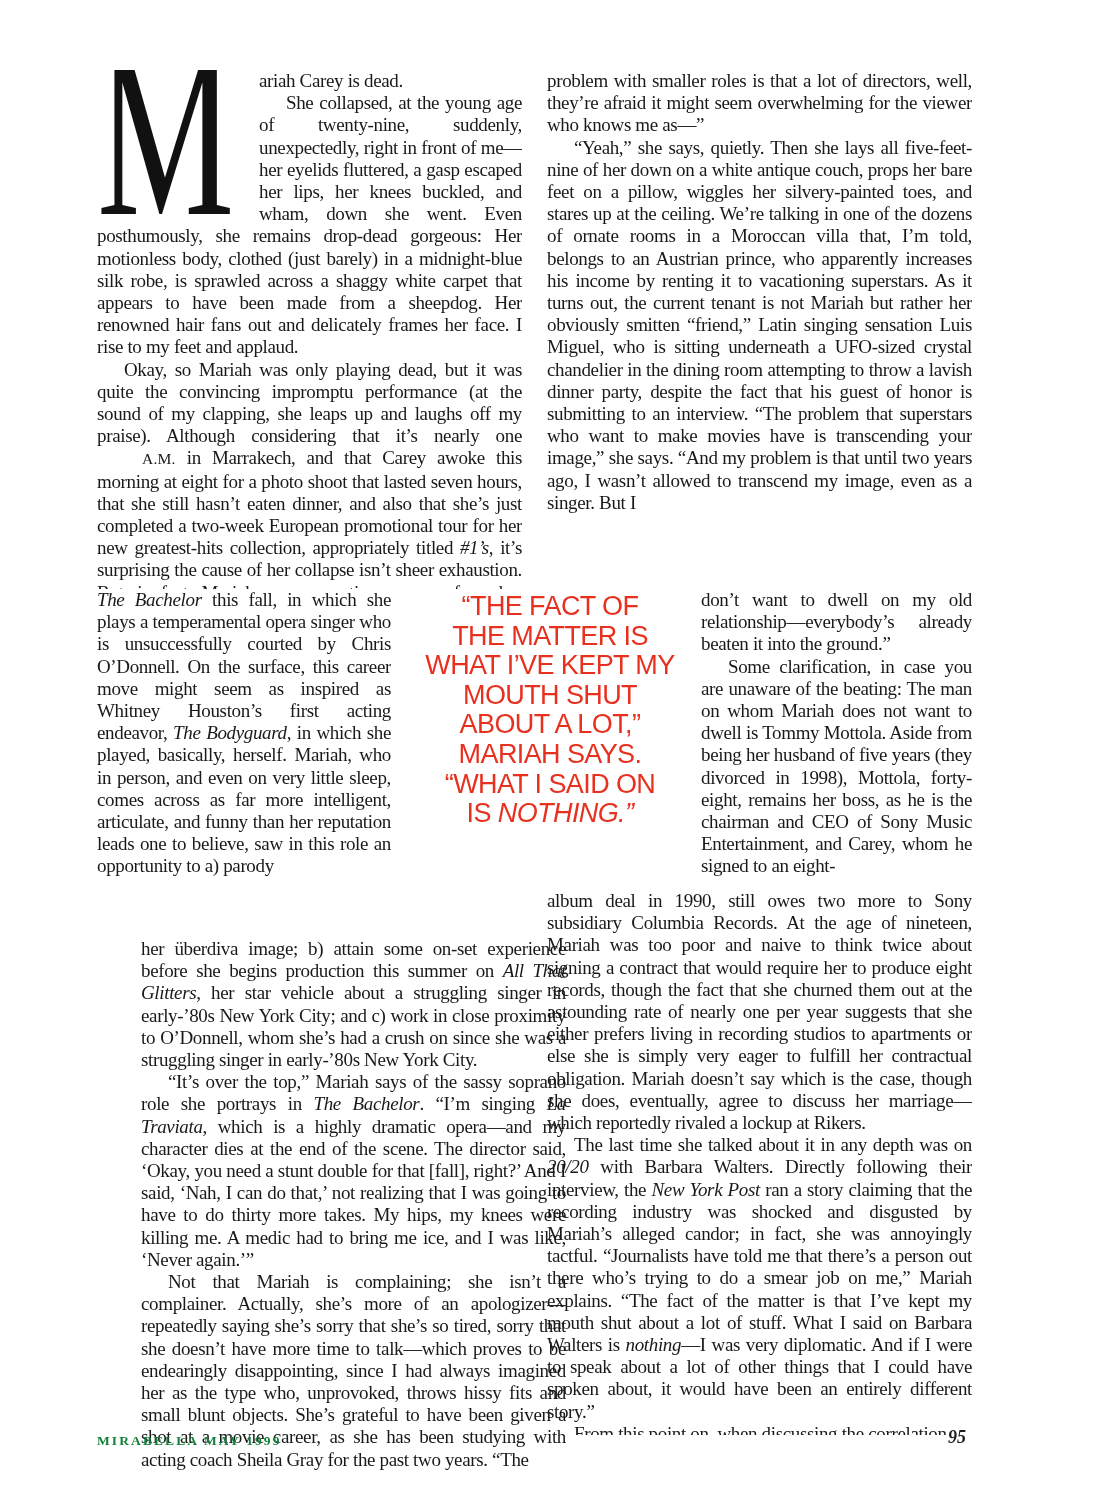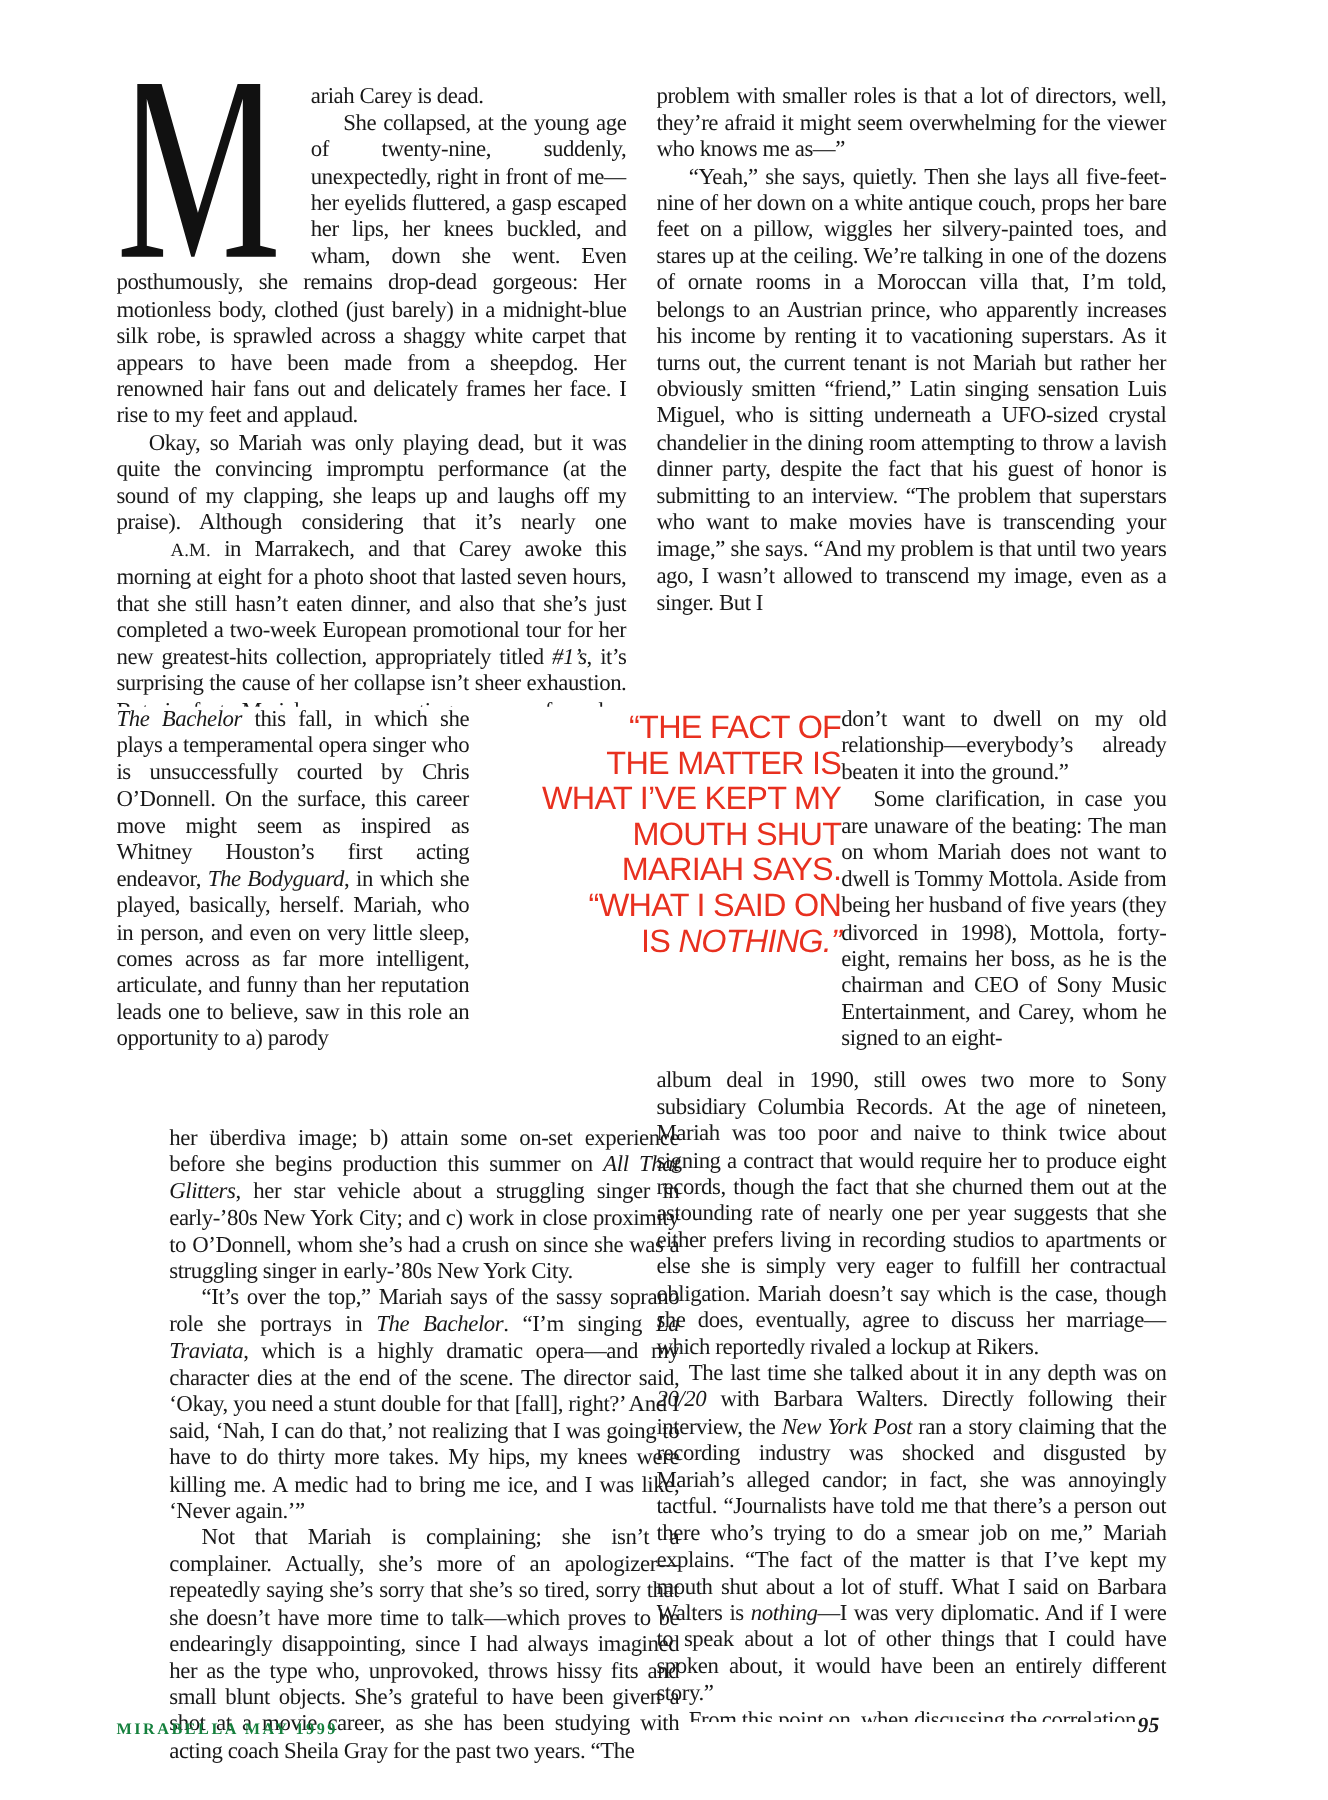--- a/index.html
+++ b/index.html
@@ -31,21 +31,21 @@
     position:absolute; left:0; top:-55px;
     font-size:234px; line-height:1; font-weight:400; color:#111;
     transform:scaleX(0.66); transform-origin:left top;
     letter-spacing:0;
   }
 
   .pullquote {
     position:absolute; left:399px; top:592px; width:302px; height:272px;
     font-family:"Liberation Sans", sans-serif;
     font-size:27px; line-height:29.6px; letter-spacing:-0.6px;
-    text-align:right; overflow:visible;
+    text-align:center; overflow:visible;
   }
   .pq-line { white-space:nowrap; }
 
   .footer-left {
     position:absolute; left:97px; top:1433px;
     font-size:13.5px; letter-spacing:2.1px; color:#15803d;font-weight:bold;
   }
   .footer-page {
     position:absolute; right:141px; top:1427px;
     font-size:18px; font-weight:bold; color:#1c1c1c;font-style:italic;
@@ -72,20 +72,21 @@
       <p><span>her überdiva image; b) attain some on-set experience before she begins production this summer on </span><span class="it">All That Glitters</span><span>, her star vehicle about a struggling singer in early-’80s New York City; and c) work in close proximity to O’Donnell, whom she’s had a crush on since she was a struggling singer in early-’80s New York City.</span></p>
       <p class="ind"><span>“It’s over the top,” Mariah says of the sassy soprano role she portrays in </span><span class="it">The Bachelor</span><span>. “I’m singing </span><span class="it">La Traviata</span><span>, which is a highly dramatic opera—and my character dies at the end of the scene. The director said, ‘Okay, you need a stunt double for that [fall], right?’ And I said, ‘Nah, I can do that,’ not realizing that I was going to have to do thirty more takes. My hips, my knees were killing me. A medic had to bring me ice, and I was like, ‘Never again.’”</span></p>
       <p class="ind"><span>Not that Mariah is complaining; she isn’t a complainer. Actually, she’s more of an apologizer—repeatedly saying she’s sorry that she’s so tired, sorry that she doesn’t have more time to talk—which proves to be endearingly disappointing, since I had always imagined her as the type who, unprovoked, throws hissy fits and small blunt objects. She’s grateful to have been given a shot at a movie career, as she has been studying with acting coach Sheila Gray for the past two years. “The</span></p>
     </section>
 
   <aside class="pullquote" style="color: rgb(232, 48, 31);">
       <div class="pq-line"><span>“THE FACT OF</span></div>
       <div class="pq-line"><span>THE MATTER IS</span></div>
       <div class="pq-line"><span>WHAT I’VE KEPT MY</span></div>
       <div class="pq-line"><span>MOUTH SHUT</span></div>
+      <div class="pq-line"><span>ABOUT A LOT,”</span></div>
       <div class="pq-line"><span>MARIAH SAYS.</span></div>
       <div class="pq-line"><span>“WHAT I SAID ON</span></div>
       <div class="pq-line"><span>IS </span><span class="it">NOTHING.”</span></div>
     </aside>
 
   <section class="block right-top">
       <p><span>problem with smaller roles is that a lot of directors, well, they’re afraid it might seem overwhelming for the viewer who knows me as—”</span></p>
       <p class="ind"><span>“Yeah,” she says, quietly. Then she lays all five-feet-nine of her down on a white antique couch, props her bare feet on a pillow, wiggles her silvery-painted toes, and stares up at the ceiling. We’re talking in one of the dozens of ornate rooms in a Moroccan villa that, I’m told, belongs to an Austrian prince, who apparently increases his income by renting it to vacationing superstars. As it turns out, the current tenant is not Mariah but rather her obviously smitten “friend,” Latin singing sensation Luis Miguel, who is sitting underneath a UFO-sized crystal chandelier in the dining room attempting to throw a lavish dinner party, despite the fact that his guest of honor is submitting to an interview. “The problem that superstars who want to make movies have is transcending your image,” she says. “And my problem is that until two years ago, I wasn’t allowed to transcend my image, even as a singer. But I</span></p>
     </section>
 

